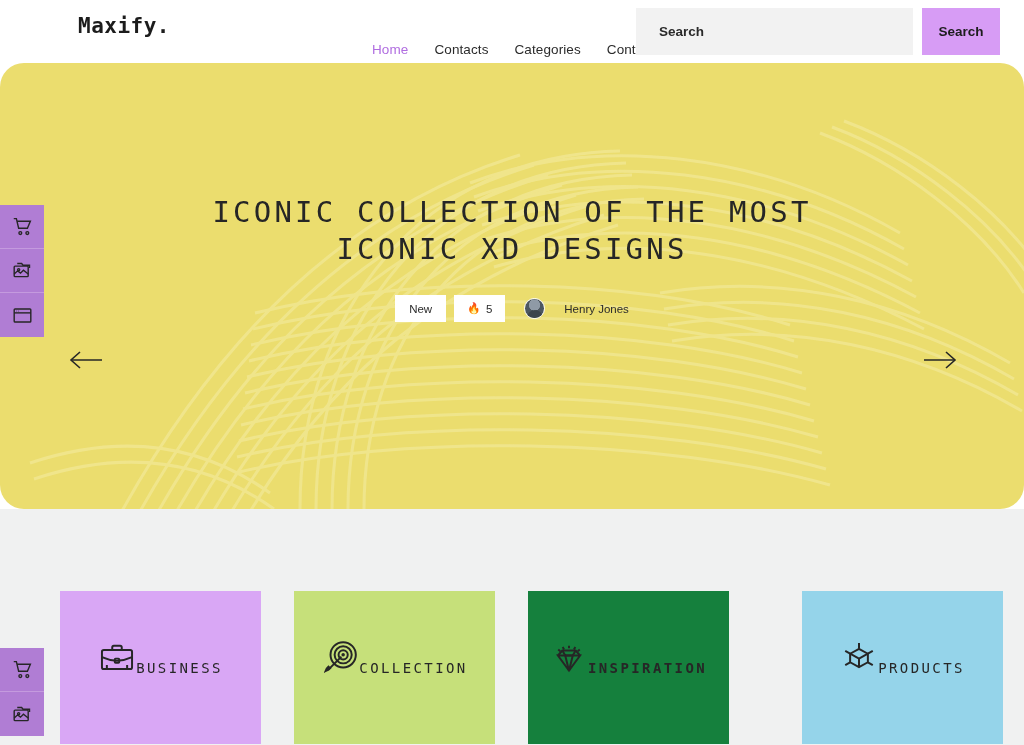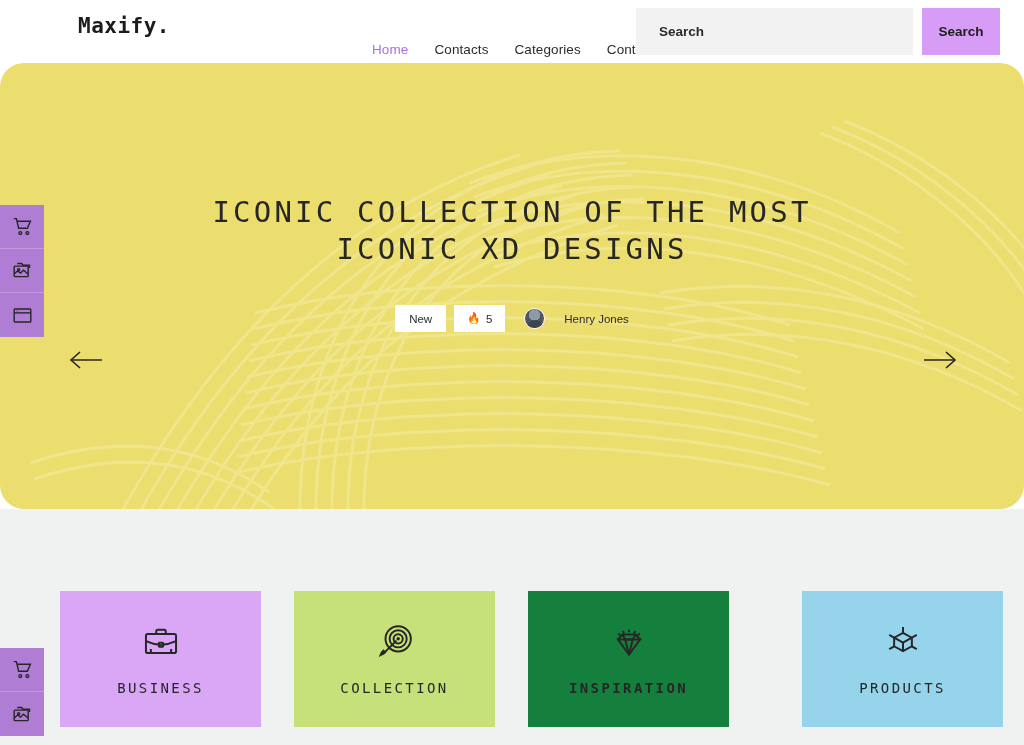--- a/index.html
+++ b/index.html
@@ -115,21 +115,21 @@
     font-family: "DejaVu Sans Mono", monospace;
     font-size: 29px;
     font-weight: 400;
     letter-spacing: 3.2px;
     color: #262626;
     line-height: 1.28;
     max-width: 640px;
     margin: 0 auto;
   }
   .hero-meta {
-    margin-top: 37px;
+    margin-top: 27px;
     display: flex;
     justify-content: center;
     align-items: center;
     gap: 8px;
   }
   .badge {
     background: #ffffff;
     height: 27px;
     display: flex;
     align-items: center;
@@ -206,23 +206,23 @@
     position: relative;
   }
   .cards {
     display: flex;
     gap: 33px;
     padding-top: 82px;
     padding-left: 60px;
   }
   .card {
     width: 201px;
-    height: 136px;
-    display: flex;
-    flex-direction: column;
+    height: 153px;
+    display: flex;
+    flex-direction: row;
     align-items: center;
     justify-content: center;
     cursor: pointer;
   }
   .card-icon { margin-bottom: 15px; }
   .card-label {
     font-family: "DejaVu Sans Mono", monospace;
     font-size: 14px;
     letter-spacing: 2.4px;
     color: #262626;

